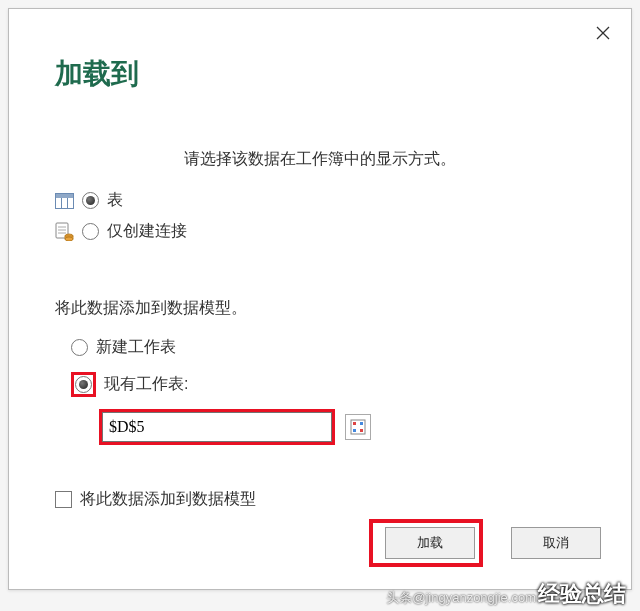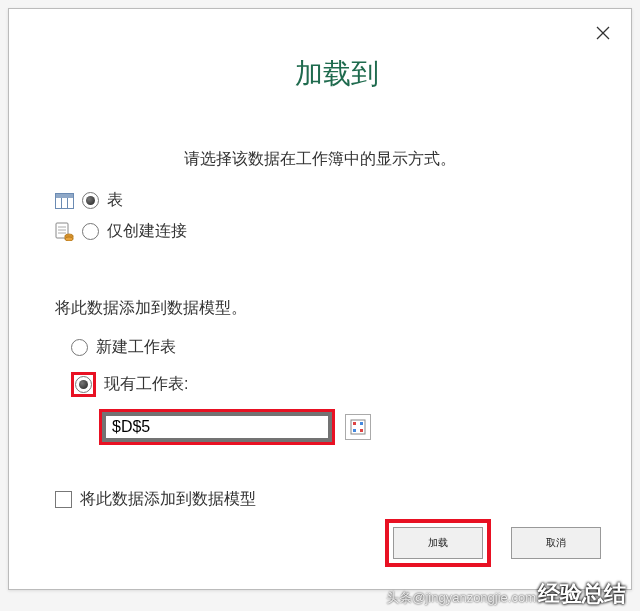--- a/index.html
+++ b/index.html
@@ -28,24 +28,23 @@
       height: 32px;
       display: flex;
       align-items: center;
       justify-content: center;
       cursor: pointer;
       font-size: 18px;
       color: #333;
     }
     .title {
       font-size: 28px;
-      font-weight: 400;
+      font-weight: 700;
       color: #1f6b4e;
       padding: 46px 12px 0 46px;
-      text-align: center;
     }
     .content {
       padding: 56px 46px 0 46px;
       font-size: 16px;
       color: #333;
     }
     .instruction {
       margin-bottom: 20px;
       text-align: center;
     }
@@ -118,22 +117,22 @@
       align-items: center;
       gap: 10px;
       padding-left: 28px;
       margin-top: -2px;
     }
     .cell-input {
       width: 230px;
       height: 30px;
       padding: 4px 6px;
       font-size: 16px;
-      font-family: Liberation Sans, sans-serif;
-      border: 4px solid #737373;
+      font-family: Liberation Serif, serif;
+      border: 1px solid #737373;
     }
     .cell-input-highlight {
       border: 3px solid #e81123;
       display: inline-block;
     }
     .range-picker {
       width: 26px;
       height: 26px;
       border: 1px solid #aaa;
       background: #fff;
@@ -161,26 +160,27 @@
       right: 30px;
       display: flex;
       gap: 20px;
       align-items: center;
     }
     .btn {
       width: 90px;
       height: 32px;
       background: #f0f0f0;
       border: 1px solid #999;
-      font-size: 10px;
+      font-size: 13px;
       color: #222;
       display: inline-flex;
       align-items: center;
       justify-content: center;
       cursor: pointer;
+      margin-left: 8px;
     }
     .btn-highlight {
       border: 4px solid #e81123;
       padding: 4px;
       display: inline-flex;
     }
     .watermark {
       position: absolute;
       bottom: 2px;
       right: 14px;

